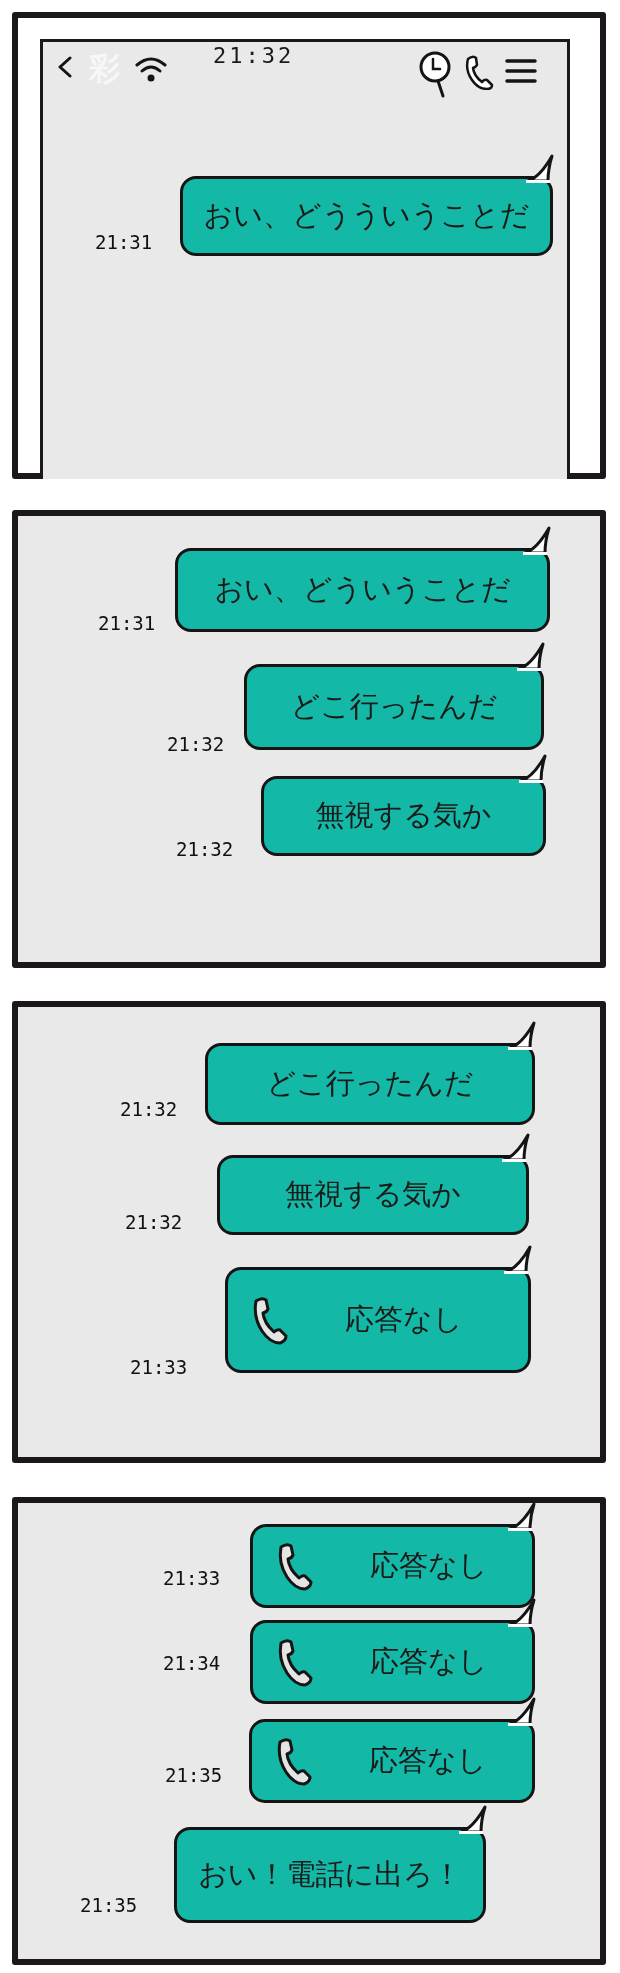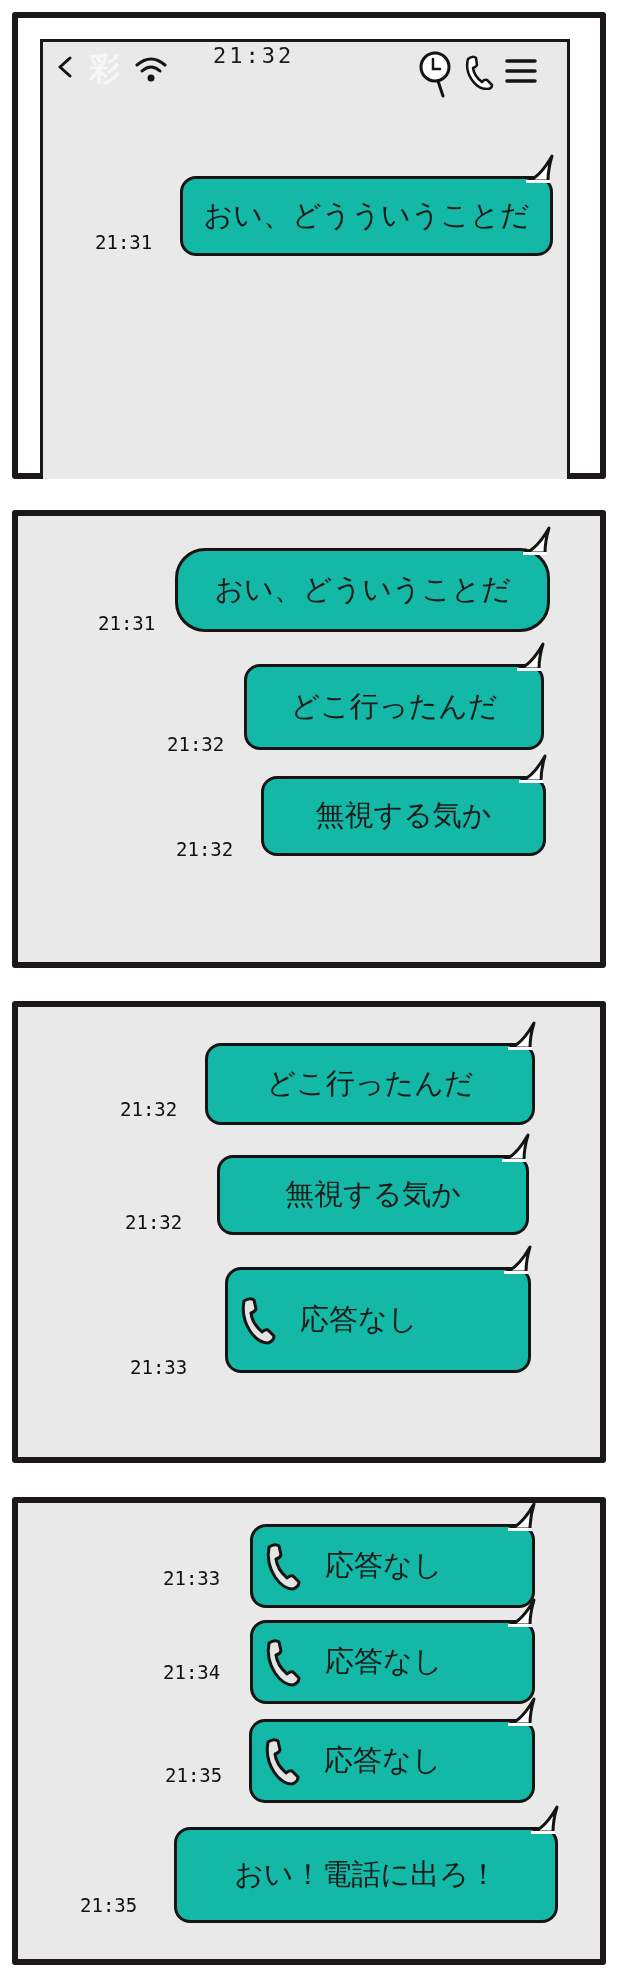--- a/index.html
+++ b/index.html
@@ -20,21 +20,21 @@
   .hdr .search { position: absolute; left: 374px; top: 8px; width: 40px; height: 52px; }
   .hdr .call { position: absolute; left: 420px; top: 12px; width: 32px; height: 36px; }
   .hdr .menu { position: absolute; left: 461px; top: 15px; width: 34px; height: 28px; }
 
   .msg { position: absolute; }
   .bubble { position: absolute; box-sizing: border-box; background: #14b8a6;
             border: 3px solid #141414; border-radius: 16px;
             display: flex; align-items: center; justify-content: center;
             font-size: 29px; white-space: nowrap; }
   .bubble .tail { position: absolute; right: -6px; top: -26px; width: 30px; height: 30px; }
-  .bubble.call { justify-content: flex-start; padding-left: 10px; }
+  .bubble.call { justify-content: flex-start; padding-left: 22px; gap: 33px; }
   .bubble .phone-ico { width: 40px; height: 50px; margin-right: 22px; flex: none; }
   .ts { position: absolute; font-size: 19px; font-family: "DejaVu Sans Mono", monospace;
         letter-spacing: 0px; font-weight: normal; color: #111; line-height: 20px; white-space: nowrap; }
 </style>
 </head>
 <body>
 
 <svg width="0" height="0" style="position:absolute">
   <defs>
     <symbol id="tail" viewBox="0 0 30 30">
@@ -79,21 +79,21 @@
       <svg class="tail">
           <use href="#tail"></use>
         </svg>
       <span>おい、どうういうことだ</span>
     </div>
   </div>
 </div>
 
 <div class="panel" style="top:510px;height:458px;">
   <span class="ts" style="left:80px;top:97px;">21:31</span>
-  <div class="bubble" style="left:157px;top:32px;width:375px;height:84px;border-radius:30px;">
+  <div class="bubble" style="left:157px;top:32px;width:375px;height:84px;">
     <svg class="tail">
         <use href="#tail"></use>
       </svg>
 
     <span>おい、どういうことだ</span>
   </div>
 
   <span class="ts" style="left:149px;top:218px;">21:32</span>
   <div class="bubble" style="left:226px;top:148px;width:300px;height:86px;">
     <svg class="tail">
@@ -145,21 +145,21 @@
   <div class="bubble call" style="left:232px;top:21px;width:285px;height:84px;">
     <svg class="tail">
         <use href="#tail"></use>
       </svg>
     <svg class="phone-ico">
         <use href="#handset"></use>
       </svg>
     <span>応答なし</span>
   </div>
 
-  <span class="ts" style="left:145px;top:159px;">21:34</span>
+  <span class="ts" style="left:145px;top:150px;">21:34</span>
   <div class="bubble call" style="left:232px;top:117px;width:285px;height:84px;">
     <svg class="tail">
         <use href="#tail"></use>
       </svg>
     <svg class="phone-ico">
         <use href="#handset"></use>
       </svg>
     <span>応答なし</span>
   </div>
 
@@ -168,19 +168,19 @@
     <svg class="tail">
         <use href="#tail"></use>
       </svg>
     <svg class="phone-ico">
         <use href="#handset"></use>
       </svg>
     <span>応答なし</span>
   </div>
 
   <span class="ts" style="left:62px;top:392px;">21:35</span>
-  <div class="bubble" style="left:156px;top:324px;width:384px;height:96px;">
+  <div class="bubble" style="left:156px;top:324px;width:312px;height:96px;">
     <svg class="tail">
         <use href="#tail"></use>
       </svg>
     <span>おい！電話に出ろ！</span>
   </div>
 </div>
 
 </body></html>

